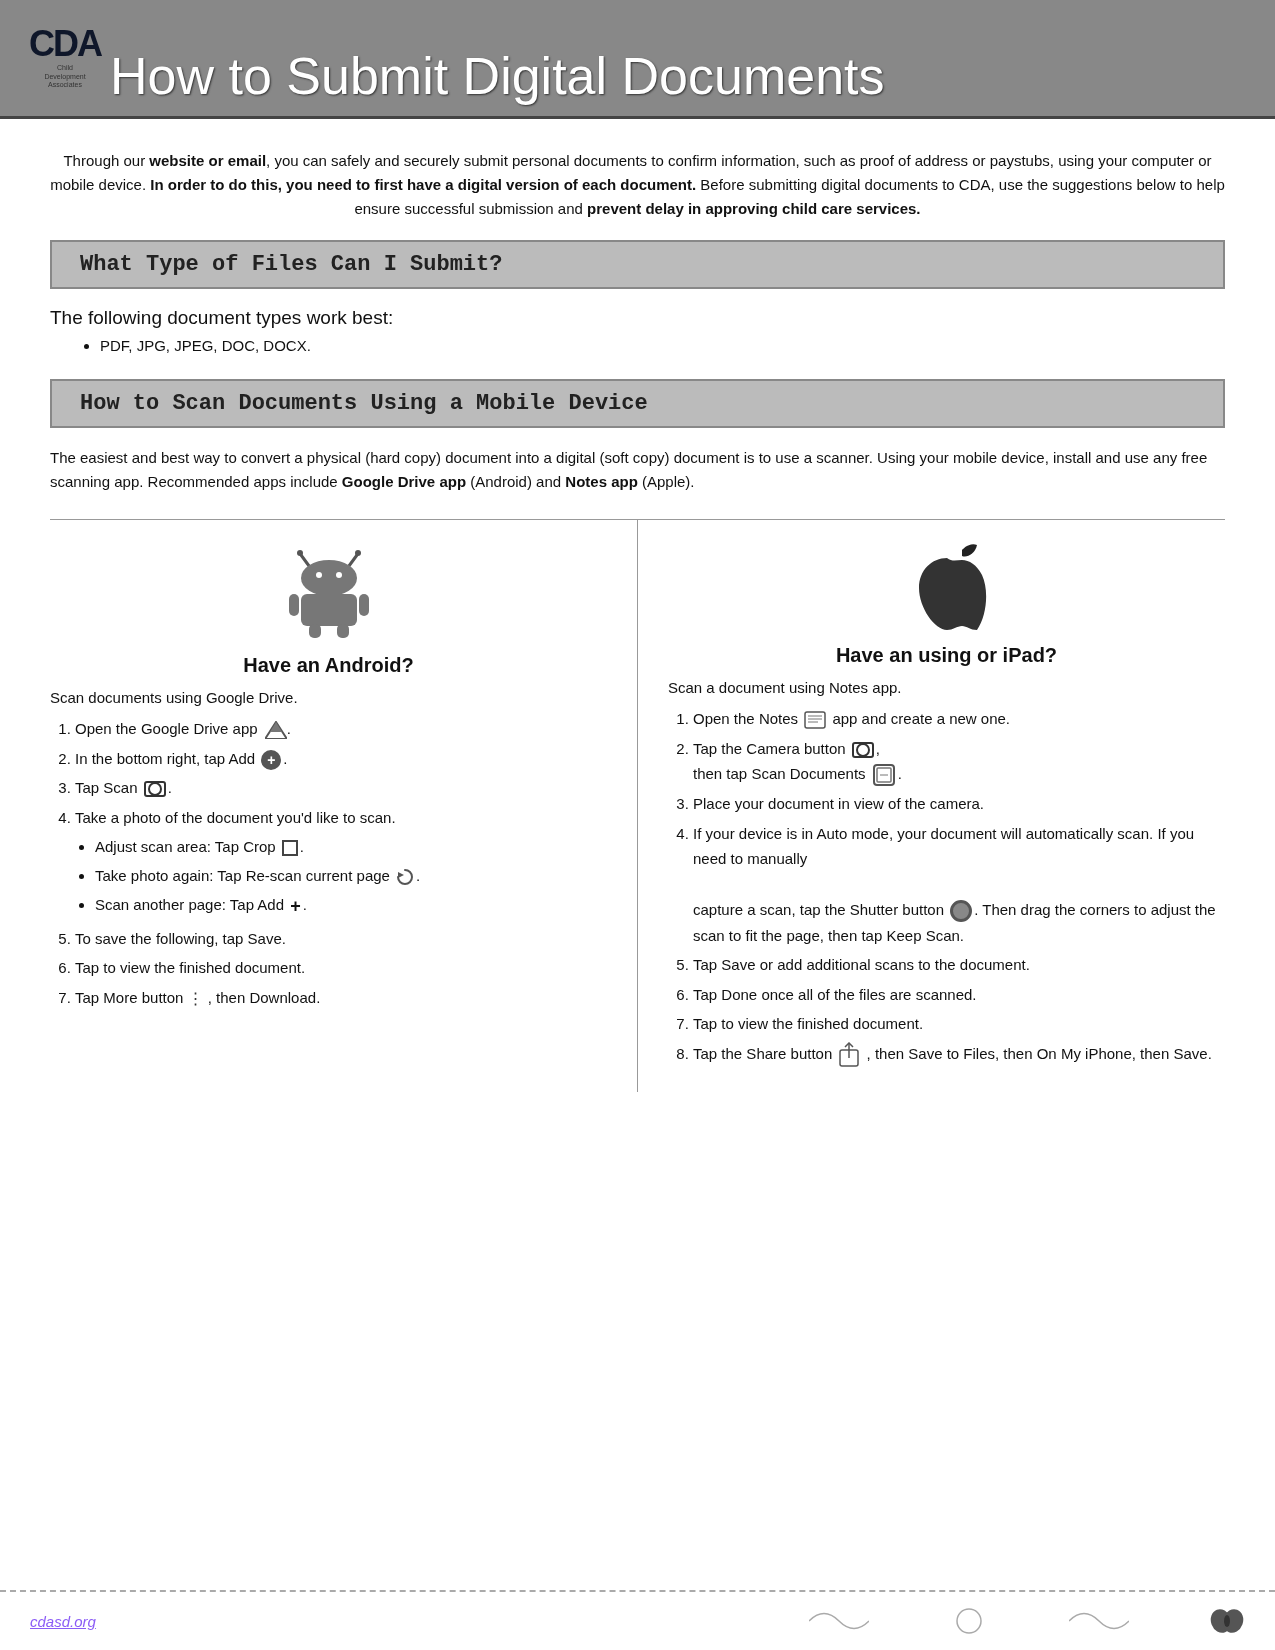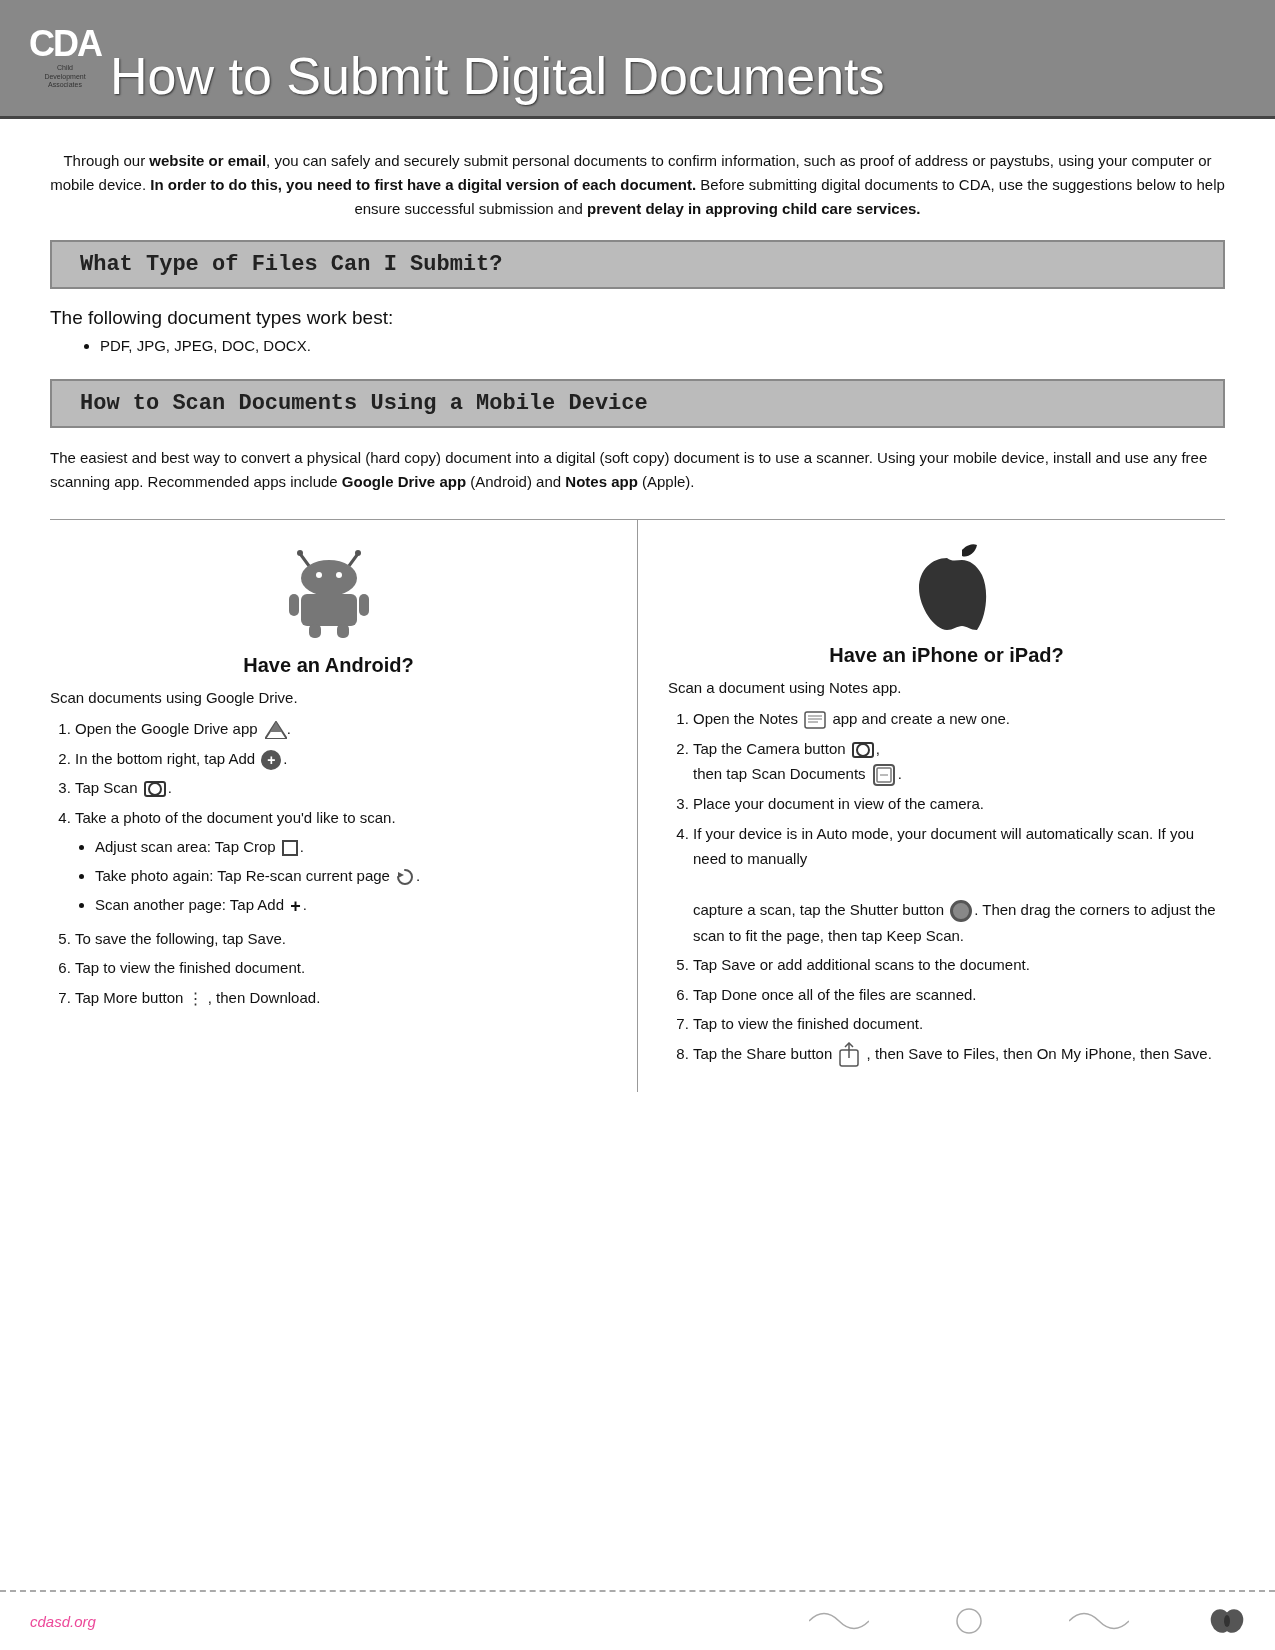--- a/index.html
+++ b/index.html
@@ -223,22 +223,23 @@
       right: 0;
       height: 60px;
       border-top: 2px dashed #aaa;
       display: flex;
       align-items: center;
       padding: 0 30px;
       justify-content: space-between;
     }
     .footer-url {
       font-size: 15px;
-      color: #ec4899;
+      color: #8b5cf6;
       font-style: italic;
+      text-decoration: underline;
     }
     .footer-decoration {
       display: flex;
       align-items: center;
       gap: 80px;
     }
 
     
     .apple-icon-area {
       text-align: center;
@@ -250,21 +251,21 @@
       height: 70px;
       display: flex;
       align-items: center;
       justify-content: center;
       flex-direction: column;
     }
 
     .logo-text-cda {
       font-size: 36px;
       font-weight: 900;
-      color: #ffffff;
+      color: #0f172a;
       font-family: 'Arial Black', Arial, sans-serif;
       letter-spacing: -2px;
       line-height: 1;
     }
     .logo-subtext {
       font-size: 7px;
       color: #333;
       text-align: center;
       line-height: 1.2;
       margin-top: 2px;
@@ -390,21 +391,21 @@
 
     <div class="col-iphone">
       <div class="apple-icon-area">
         
         <svg width="80" height="95" viewBox="0 0 80 95">
 
           <path d="M55 10 C55 10 62 2 70 5 C68 14 60 18 55 16 Z" fill="#222"></path>
           <path d="M40 18 C25 18 12 30 12 48 C12 68 28 90 40 90 C46 90 50 86 55 86 C60 86 63 90 70 90 C80 75 82 50 75 35 C70 25 62 20 55 20 C50 20 45 22 40 18 Z" fill="#333"></path>
         </svg>
       </div>
-      <div class="device-title">Have an iPhone or iPad?</div>
+      <div class="device-title">Have an using or iPad?</div>
       <p class="scan-subtitle">Scan a document using Notes app.</p>
 
       <ol class="steps-list">
         <li>
           Open the Notes
           <svg width="22" height="18" viewBox="0 0 22 18" style="vertical-align:middle;margin:0 2px;">
             <rect x="1" y="1" width="20" height="16" rx="2" fill="none" stroke="#555" stroke-width="1.5"></rect>
             <line x1="4" y1="5" x2="18" y2="5" stroke="#777" stroke-width="1"></line>
             <line x1="4" y1="8" x2="18" y2="8" stroke="#777" stroke-width="1"></line>
             <line x1="4" y1="11" x2="14" y2="11" stroke="#777" stroke-width="1"></line>

